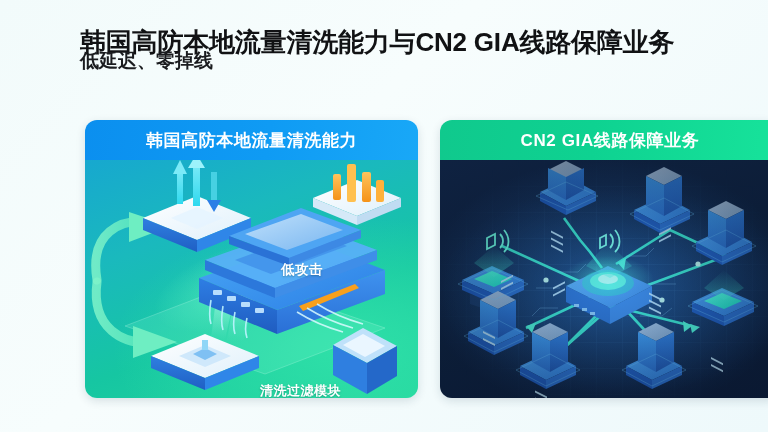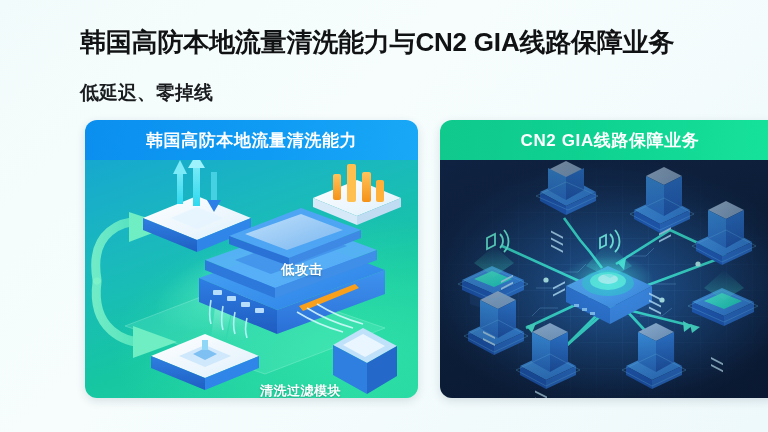--- a/index.html
+++ b/index.html
@@ -11,21 +11,21 @@
   }
   .page{position:absolute;inset:0;margin-left:48px;}
 
   
   .title{
     position:absolute;left:32px;top:28px;
     font-size:26px;font-weight:bold;color:#111214;
     letter-spacing:-0.2px;white-space:nowrap;line-height:1.15;
   }
   .subtitle{
-    position:absolute;left:32px;top:80px;
+    position:absolute;left:32px;top:48px;
     font-size:19px;font-weight:bold;color:#1a1c1f;
     letter-spacing:0px;white-space:nowrap;
   }
 
   
   .card{
     position:absolute;top:120px;height:278px;border-radius:12px;
     overflow:hidden;box-shadow:0 3px 10px rgba(20,50,70,.14);
   }
   #card-left{left:37px;width:333px;}

